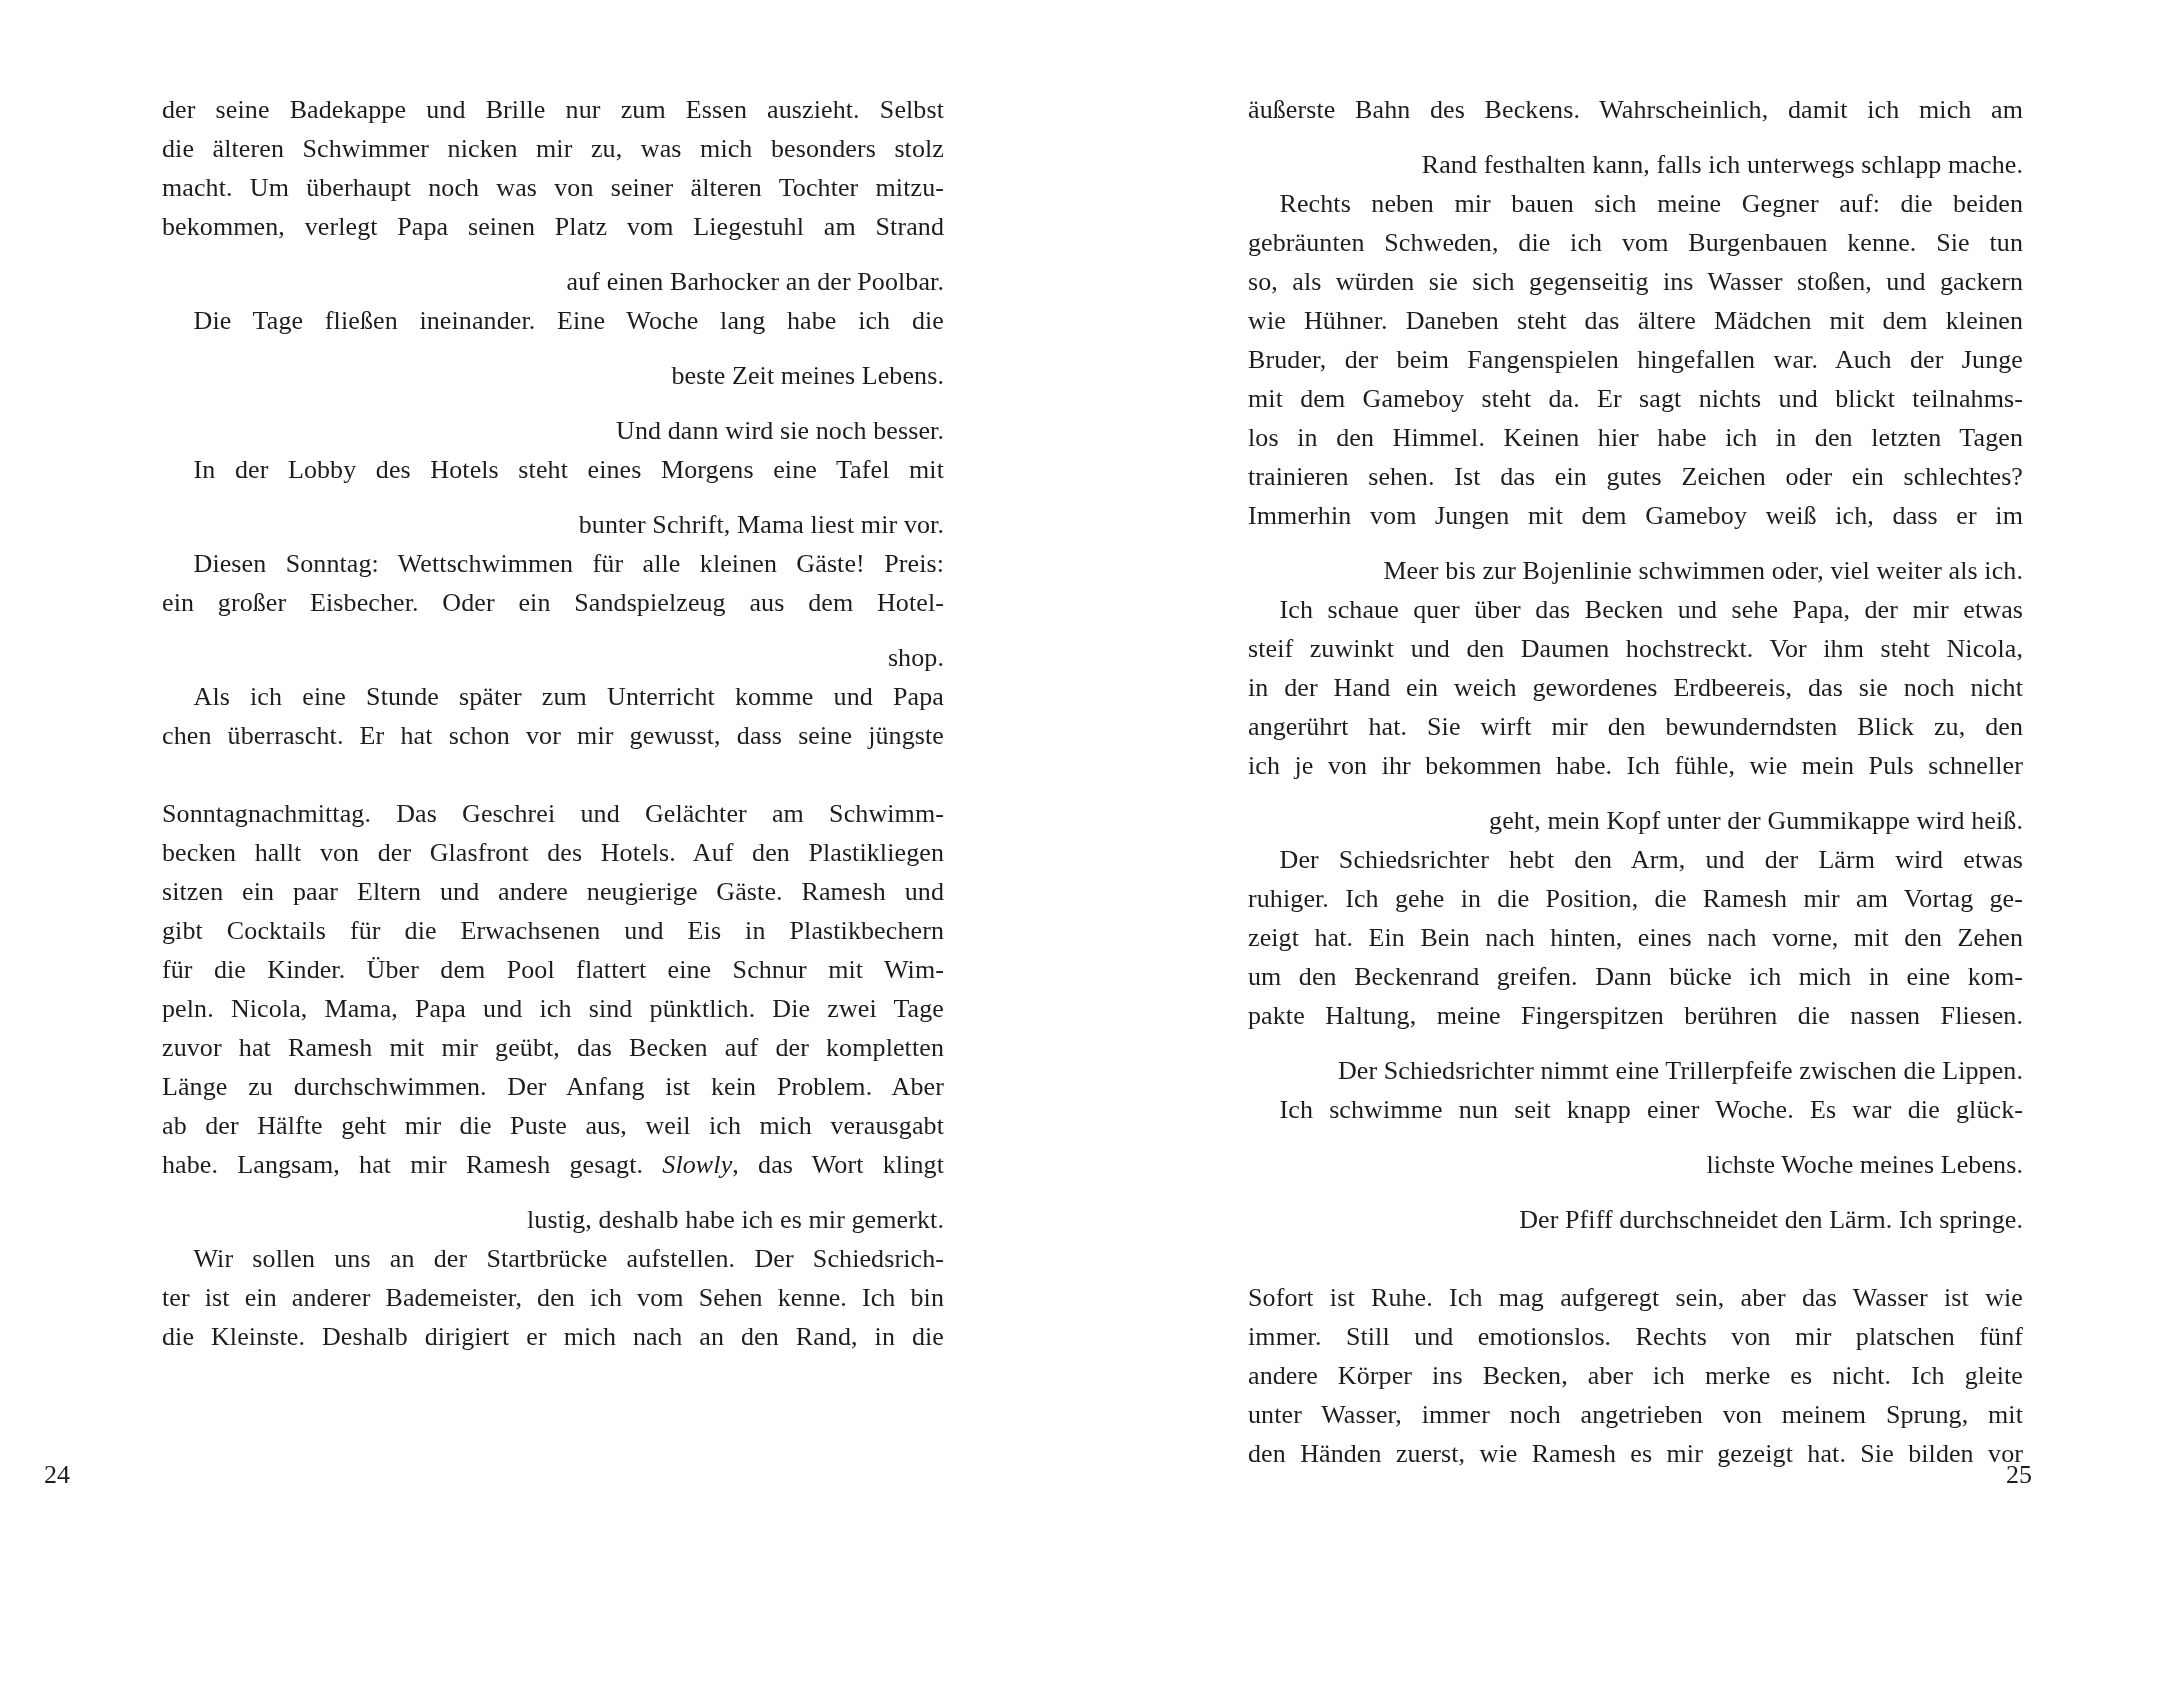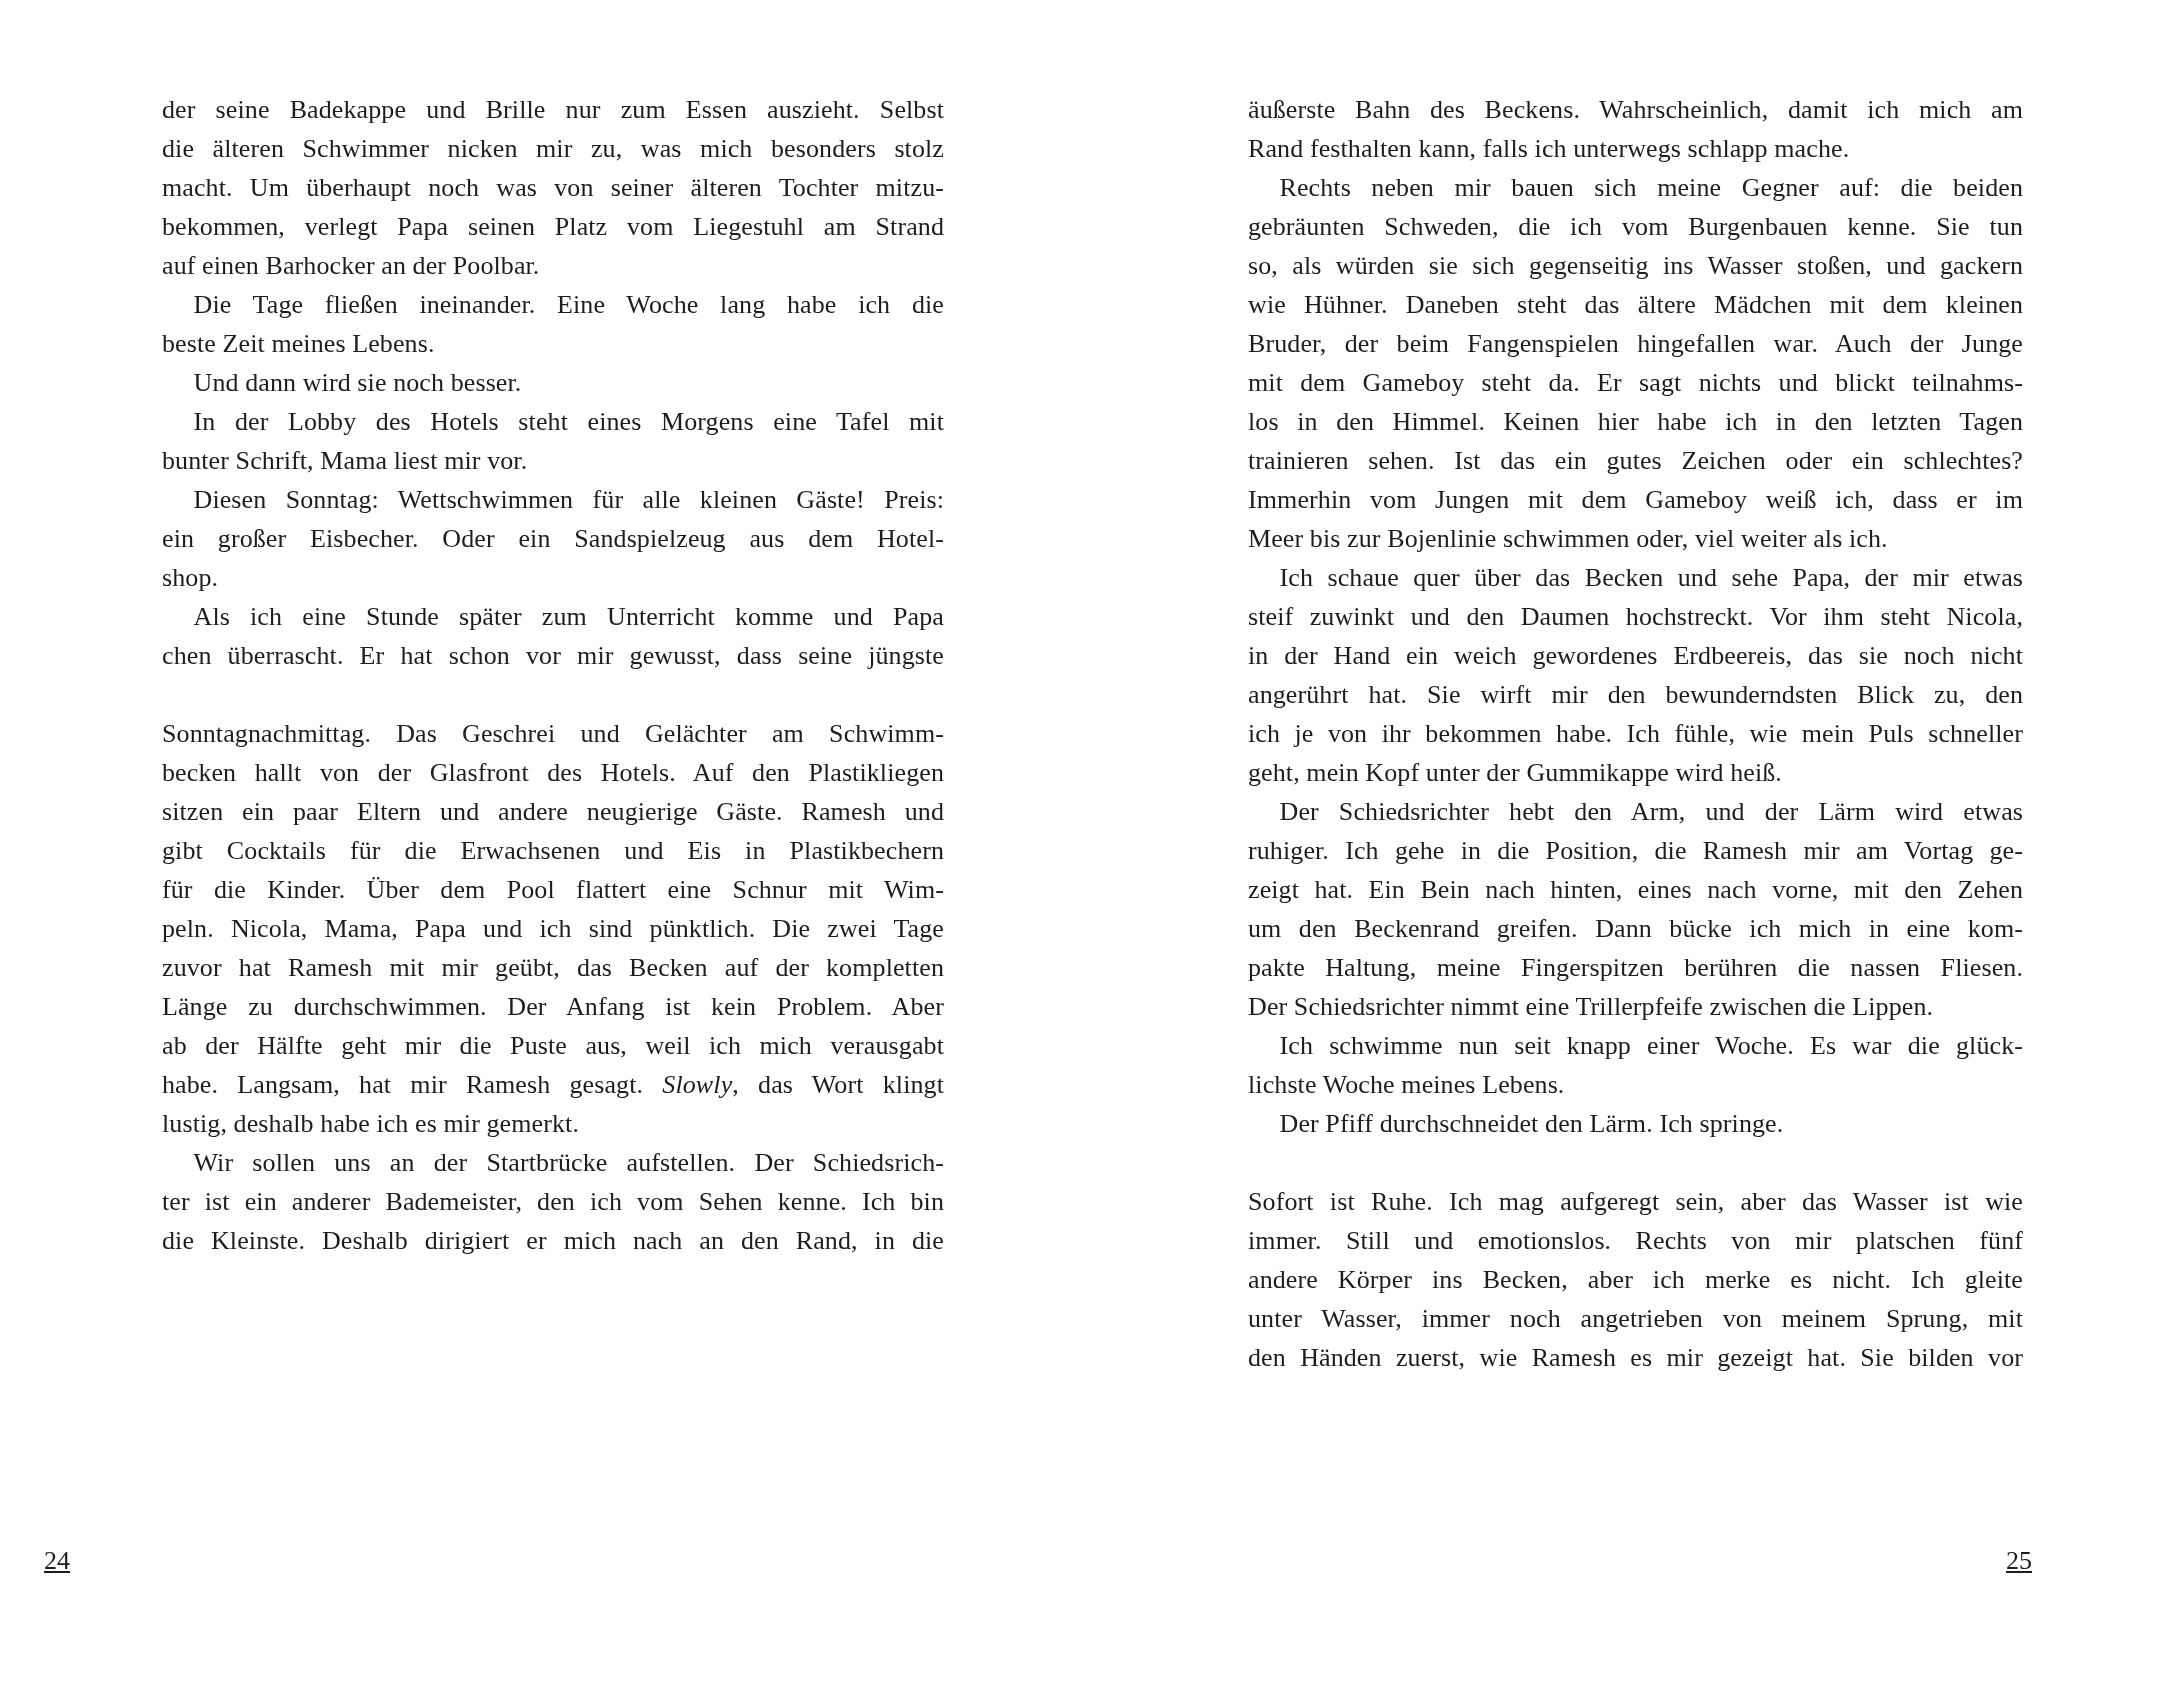--- a/index.html
+++ b/index.html
@@ -22,31 +22,30 @@
   .page-left  .text-column { left: 162px; width: 782px; }
   .page-right .text-column { left: 156px; width: 775px; }
 
   .line {
     font-size: 26px;
     line-height: 39px;
     min-height: 39px;
     letter-spacing: 0.1px;
   }
   .just { text-align: justify; text-align-last: justify; }
-  .last { text-align: left; }
+  .last { text-align: right; margin-top: 16px; }
   .indent { text-indent: 31.5px; }
   .spacer { height: 39px; }
 
   .folio {
     position: absolute;
-    top: 1541px;
+    top: 1455px;
     font-size: 26px;
     line-height: 39px;
     color: #1d1d1b;
-    text-decoration: underline;
   }
   .page-left  .folio { left: 44px; }
   .page-right .folio { right: 152px; }
 </style>
 </head>
 <body>
 
 <div class="spread">
   <section class="page page-left">
     <div class="text-column">

